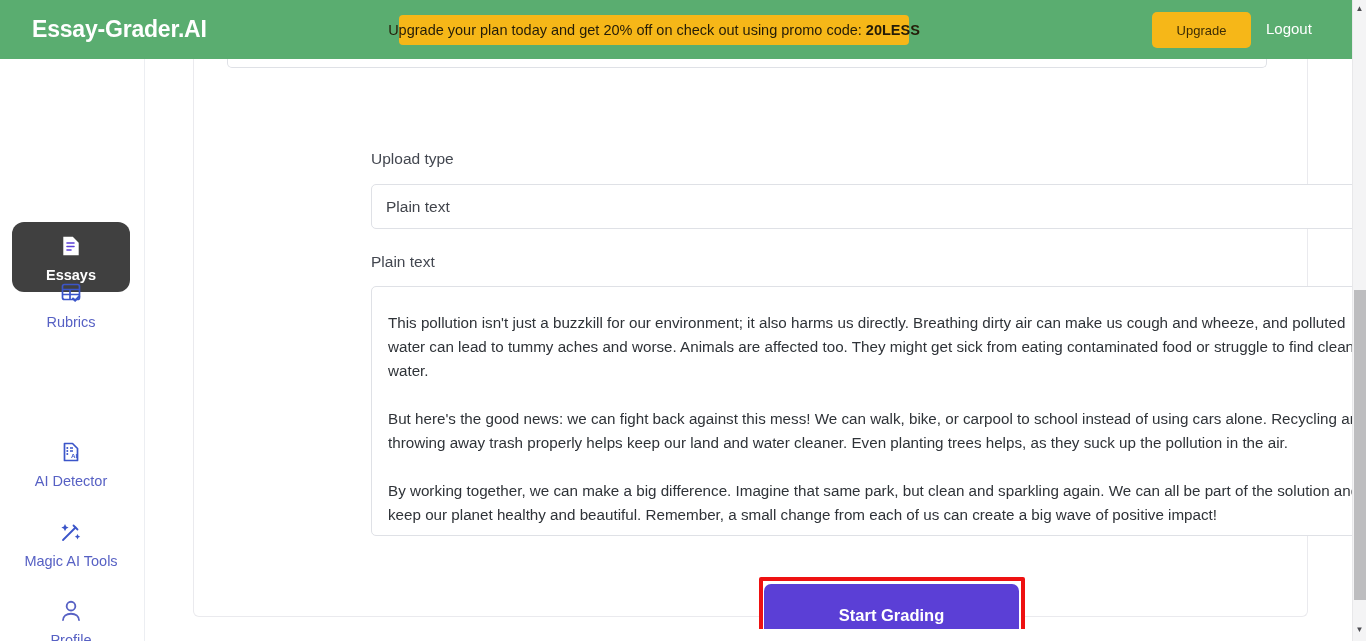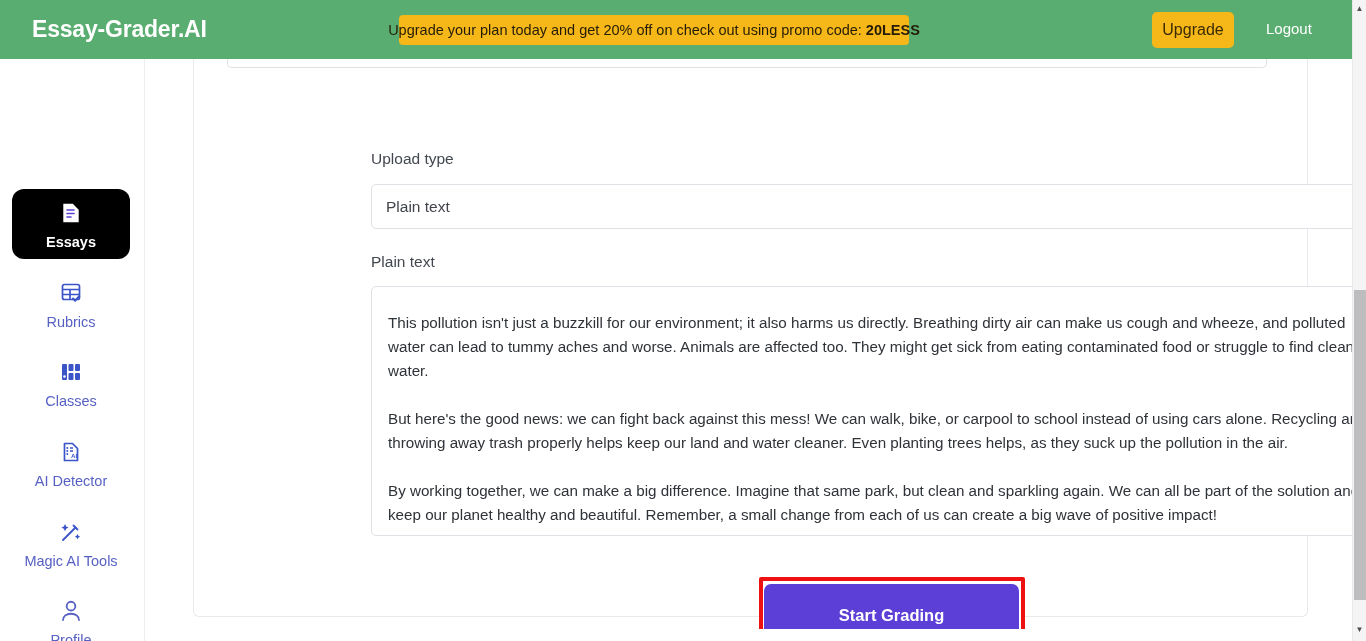--- a/index.html
+++ b/index.html
@@ -39,26 +39,26 @@
     align-items: center;
     justify-content: center;
     color: #241c08;
     font-size: 14.5px;
     white-space: nowrap;
   }
   #promo-banner .promo-code { font-weight: bold; margin-left: 4px; }
   #upgrade-button {
     position: absolute;
     left: 1152px; top: 12px;
-    width: 82px; height: 36px;
+    width: 99px; height: 36px;
     background: #f6b718;
     border: none;
     border-radius: 5px;
     color: #3c2c05;
-    font-size: 16px;
+    font-size: 13px;
     font-family: "Liberation Sans", sans-serif;
     cursor: pointer;
   }
   #logout-link {
     position: absolute;
     left: 1266px; top: 20px;
     color: #ffffff;
     font-size: 15px;
     text-decoration: none;
     cursor: pointer;
@@ -92,21 +92,21 @@
     display: flex;
     align-items: center;
     justify-content: center;
   }
   .nav-item .nav-label {
     margin-top: 6px;
     font-size: 14.5px;
     color: #5761c4;
     white-space: nowrap;
   }
-  .nav-item.active { background: #000000; }
+  .nav-item.active { background: #404040; margin-top: 33px; }
   .nav-item.active .nav-label { color: #ffffff; font-weight: bold; }
 
   
   #main {
     position: absolute;
     left: 145px; top: 59px;
     width: 1207px; height: 570px;
     background: #ffffff;
     overflow: hidden;
   }
@@ -260,33 +260,20 @@
     <span class="nav-icon">
       <svg width="24" height="24" viewBox="0 0 24 24" fill="none" stroke="#3b55c9" stroke-width="1.7">
         <rect x="3.5" y="3.5" width="17" height="15" rx="2"></rect>
         <path d="M3.5 8.5h17M11 8.5v10M3.5 13.5h17"></path>
         <path d="M14 17.5l2.2 2.2 4-4.5" stroke="#3b55c9" stroke-width="2" stroke-linecap="round" stroke-linejoin="round" fill="none"></path>
       </svg>
     </span>
     <span class="nav-label">Rubrics</span>
   </div>
 
-  <div class="nav-item" style="top:289px;">
-    <span class="nav-icon">
-      <svg width="24" height="24" viewBox="0 0 24 24" fill="#3b55c9">
-        <rect x="3" y="4" width="5" height="16" rx="1"></rect>
-        <rect x="9.5" y="4" width="5" height="7" rx="1"></rect>
-        <rect x="16" y="4" width="5" height="7" rx="1"></rect>
-        <rect x="9.5" y="13" width="5" height="7" rx="1"></rect>
-        <rect x="16" y="13" width="5" height="7" rx="1"></rect>
-        <circle cx="5.5" cy="16.5" r="1.3" fill="#ffffff"></circle>
-      </svg>
-    </span>
-    <span class="nav-label">Classes</span>
-  </div>
 
   <div class="nav-item" style="top:369px;">
     <span class="nav-icon">
       <svg width="24" height="24" viewBox="0 0 24 24" fill="none" stroke="#3b55c9" stroke-width="1.7">
         <path d="M5.5 3.5h8L18.5 8.5v12h-13z" stroke-linejoin="round"></path>
         <path d="M8.3 8h.01M8.3 11h.01M8.3 14h.01" stroke-linecap="round" stroke-width="2"></path>
         <path d="M11 8h3M11 11h3"></path>
         <text x="12" y="18.4" font-size="6.2" font-family="Liberation Sans, sans-serif" font-weight="bold" fill="#3b55c9" stroke="none">AI</text>
       </svg>
     </span>

